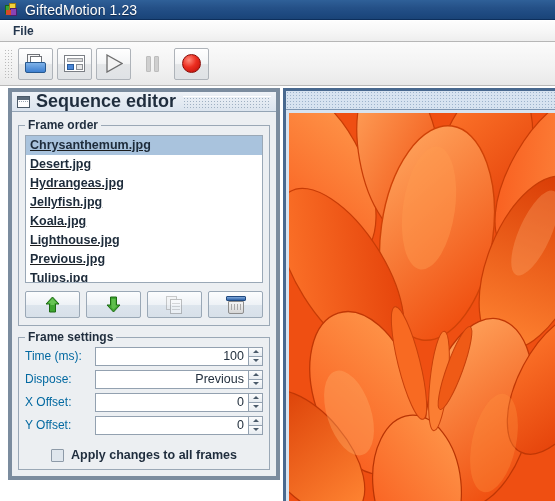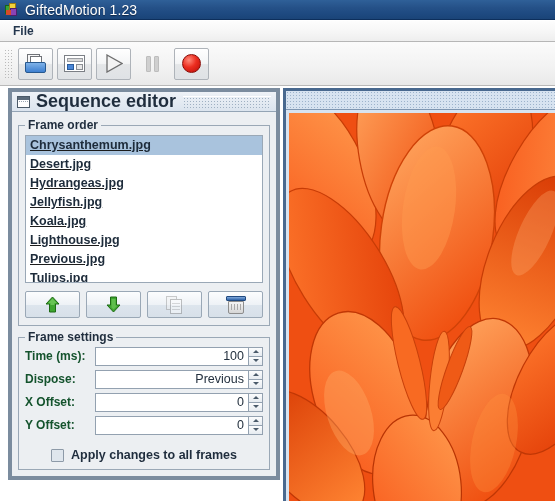--- a/index.html
+++ b/index.html
@@ -160,21 +160,21 @@
   .ico-copy .p2{position:absolute;left:4px;top:3px;width:12px;height:15px;background:#ffffff;border:1px solid #7d7d7d;box-sizing:border-box;}
   .ico-copy .ln{position:absolute;left:6px;width:8px;height:1px;background:#b4b4b4;}
   .ico-trash{position:relative;width:20px;height:18px;}
   .ico-trash .lid{position:absolute;left:0;top:0;width:20px;height:5px;background:linear-gradient(180deg,#7fa9dc,#2f63a8);border:1px solid #214a80;box-sizing:border-box;border-radius:1px;}
   .ico-trash .bin{position:absolute;left:2px;top:5px;width:16px;height:13px;background:linear-gradient(180deg,#f4f4f4,#d6d6d6);border:1px solid #8d8d8d;box-sizing:border-box;border-radius:0 0 2px 2px;}
   .ico-trash .bin::after{content:"";position:absolute;left:2px;top:2px;right:2px;height:6px;
     background-image:linear-gradient(90deg,#a9a9a9 1px,transparent 1px);background-size:3px 6px;}
 
   
   .field-row{display:flex;align-items:center;height:20px;margin-bottom:3px;}
-  .field-label{width:70px;font-size:12px;font-weight:bold;color:#14532d;white-space:nowrap;flex:none;}
+  .field-label{width:70px;font-size:12px;font-weight:normal;color:#0369a1;white-space:nowrap;flex:none;}
   .spinner{flex:1;display:flex;height:19px;box-sizing:border-box;}
   .spin-text{
     flex:1;background:#ffffff;border:1px solid #93a1b0;border-right:none;
     display:flex;align-items:center;justify-content:flex-end;
     padding-right:4px;font-size:12.5px;color:#24313f;box-sizing:border-box;
     overflow:hidden;white-space:nowrap;
   }
   .spin-btns{width:15px;display:flex;flex-direction:column;flex:none;}
   .spin-b{
     flex:1;border:1px solid #93a1b0;

